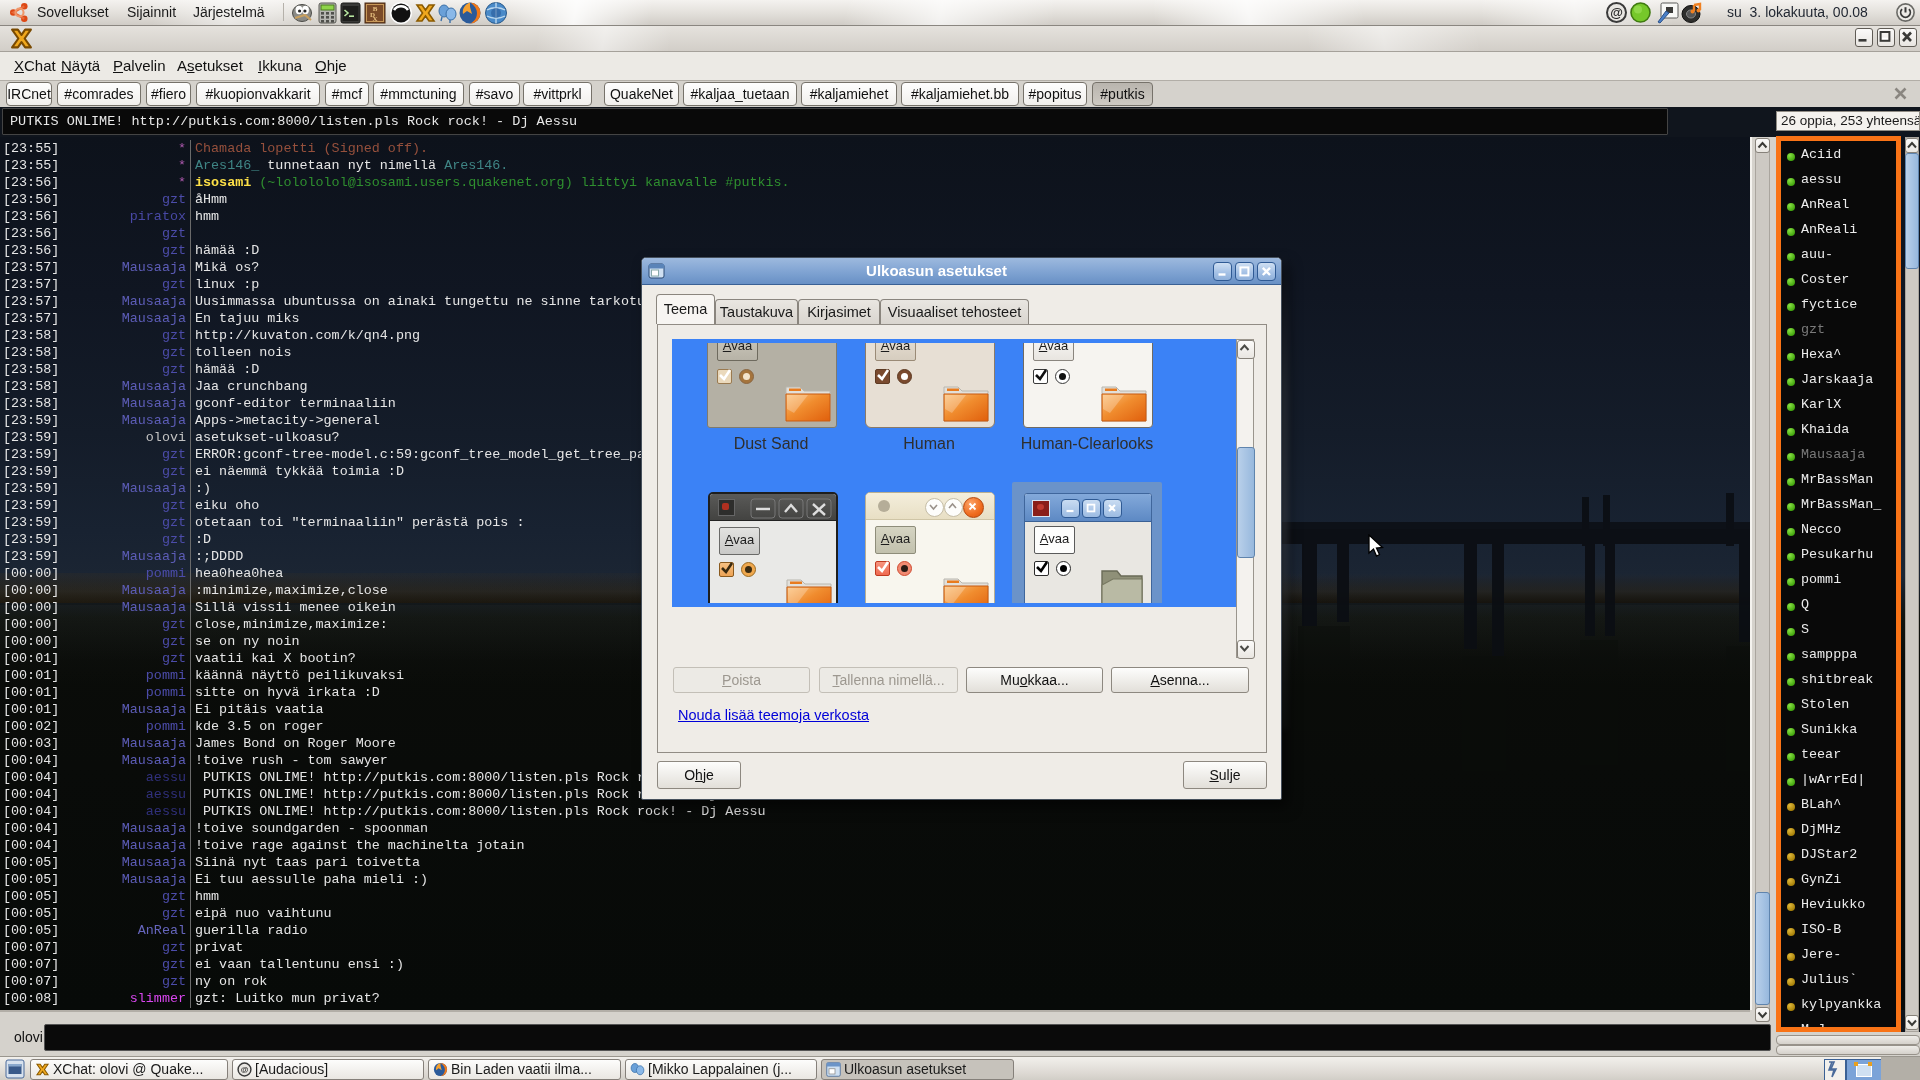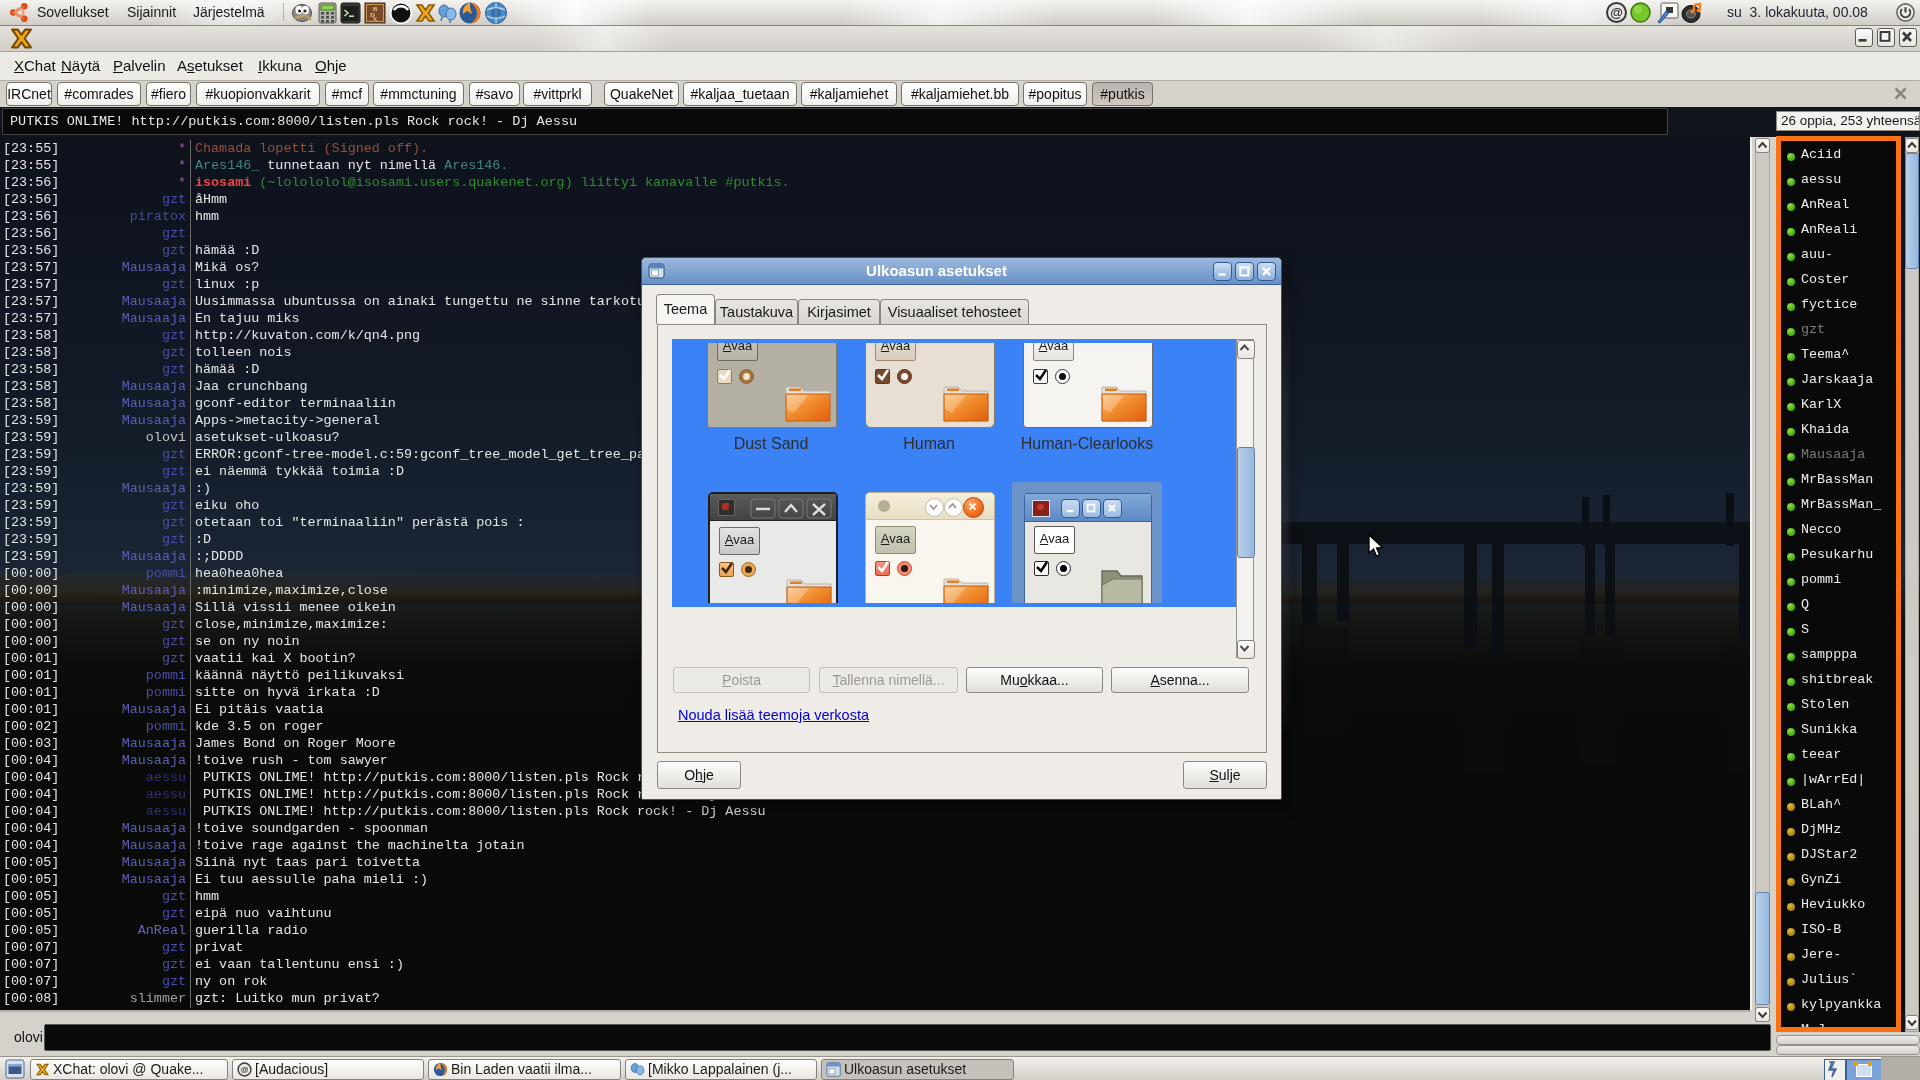--- a/index.html
+++ b/index.html
@@ -30,22 +30,22 @@
 #oppia{left:1776px;top:111px;width:144px;height:20px;background:#f4f2ee;border:1px solid #908c84;
 font-size:13.5px;color:#1a1a1a;line-height:18px;padding-left:4px;box-sizing:border-box;white-space:pre;overflow:hidden}
 
 #chat{left:0;top:140px;width:1748px;height:868px;font:13.4px "Liberation Mono",monospace;overflow:hidden}
 .ln{height:17px;line-height:17px;white-space:pre;position:relative}
 .ts{position:absolute;left:3px;color:#e6e6e6}
 .nk{position:absolute;left:0;width:186px;text-align:right;overflow:hidden}
 .mg{position:absolute;left:195px;color:#e6e6e6}
 .w{color:#e6e6e6} .st{color:#b05ab0}
 .g{color:#4c4caa} .x{color:#4848a4} .m{color:#5d5db8} .o{color:#c2c2c2}
-.p{color:#4c4caa} .a2{color:#30307c} .r{color:#6565bc} .s2{color:#a3a3a3}
-.c1{color:#96503c} .c2{color:#3f8585} .c3{color:#2f8f2f} .c3b{color:#ef4444;font-weight:bold}
+.p{color:#4c4caa} .a2{color:#30307c} .r{color:#6565bc} .s2{color:#d946ef}
+.c1{color:#96503c} .c2{color:#3f8585} .c3{color:#2f8f2f} .c3b{color:#fde047;font-weight:bold}
 #vsep{left:190px;top:140px;width:1px;height:868px;background:#6a6a6a}
 
 .sbtn{position:absolute;background:linear-gradient(#fcfbfa,#e9e6e1);border:1px solid #87827a;border-radius:3px}
 .sbtn svg{position:absolute;left:0px;top:1px}
 .thumbv{position:absolute;background:linear-gradient(90deg,#b9d0ea,#97b8dd);border:1px solid #5f84ad;border-radius:3px}
 
 #nlist{left:1776px;top:136px;width:125px;height:896px;background:#090909;border:5px solid #f97316;box-sizing:border-box;overflow:hidden;padding-top:3px}
 .nrow{height:25px;position:relative}
 .dot{position:absolute;left:6px;top:9px;width:8px;height:8px;border-radius:50%}
 .dot.g{background:radial-gradient(circle at 35% 30%,#8ae044,#44a810 70%,#2a7a06)}
@@ -365,21 +365,21 @@
 <div class="nrow">
         <span class="dot g"></span>
         <span class="nn w">fyctice</span>
       </div>
 <div class="nrow">
         <span class="dot g"></span>
         <span class="nn aw">gzt</span>
       </div>
 <div class="nrow">
         <span class="dot g"></span>
-        <span class="nn w">Teema^</span>
+        <span class="nn w">Hexa^</span>
       </div>
 <div class="nrow">
         <span class="dot g"></span>
         <span class="nn w">Jarskaaja</span>
       </div>
 <div class="nrow">
         <span class="dot g"></span>
         <span class="nn w">KarlX</span>
       </div>
 <div class="nrow">

